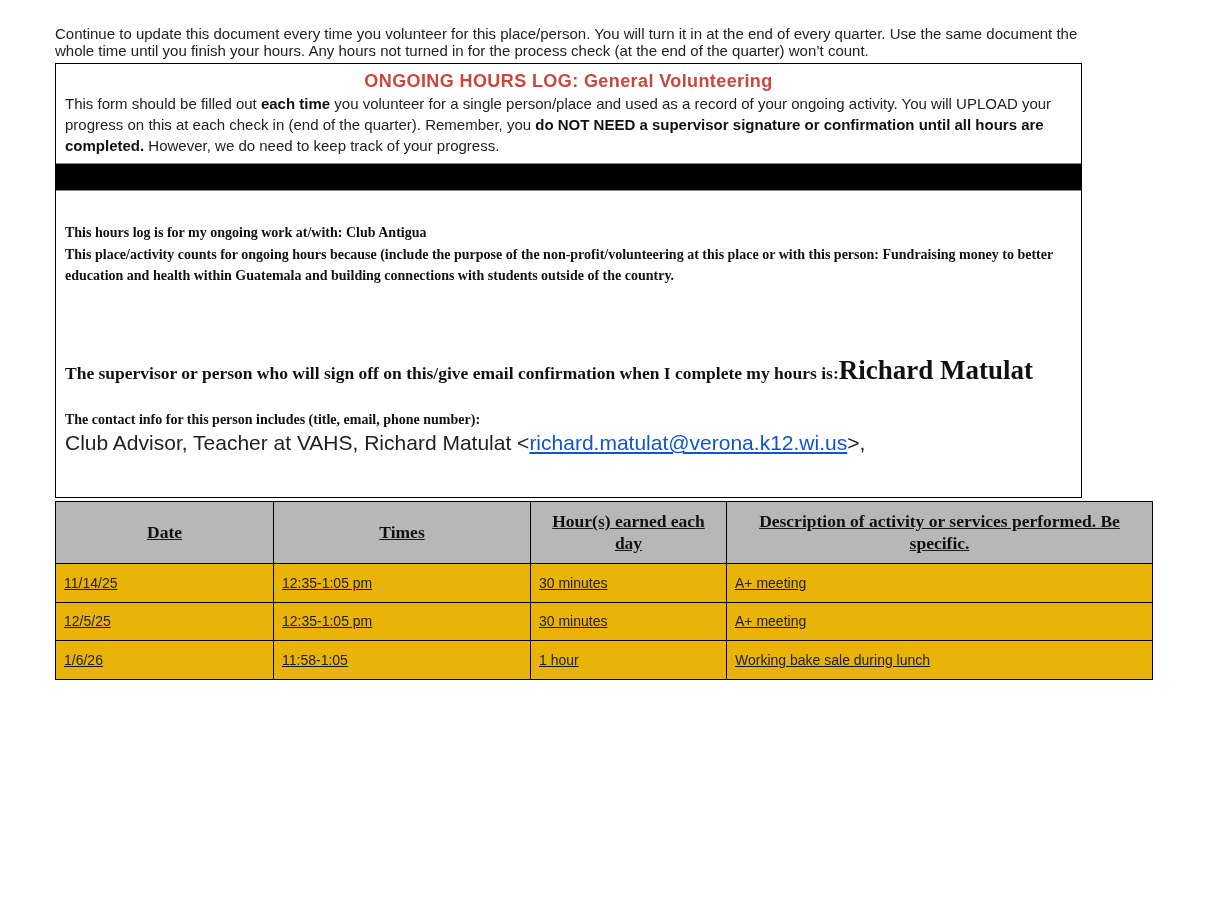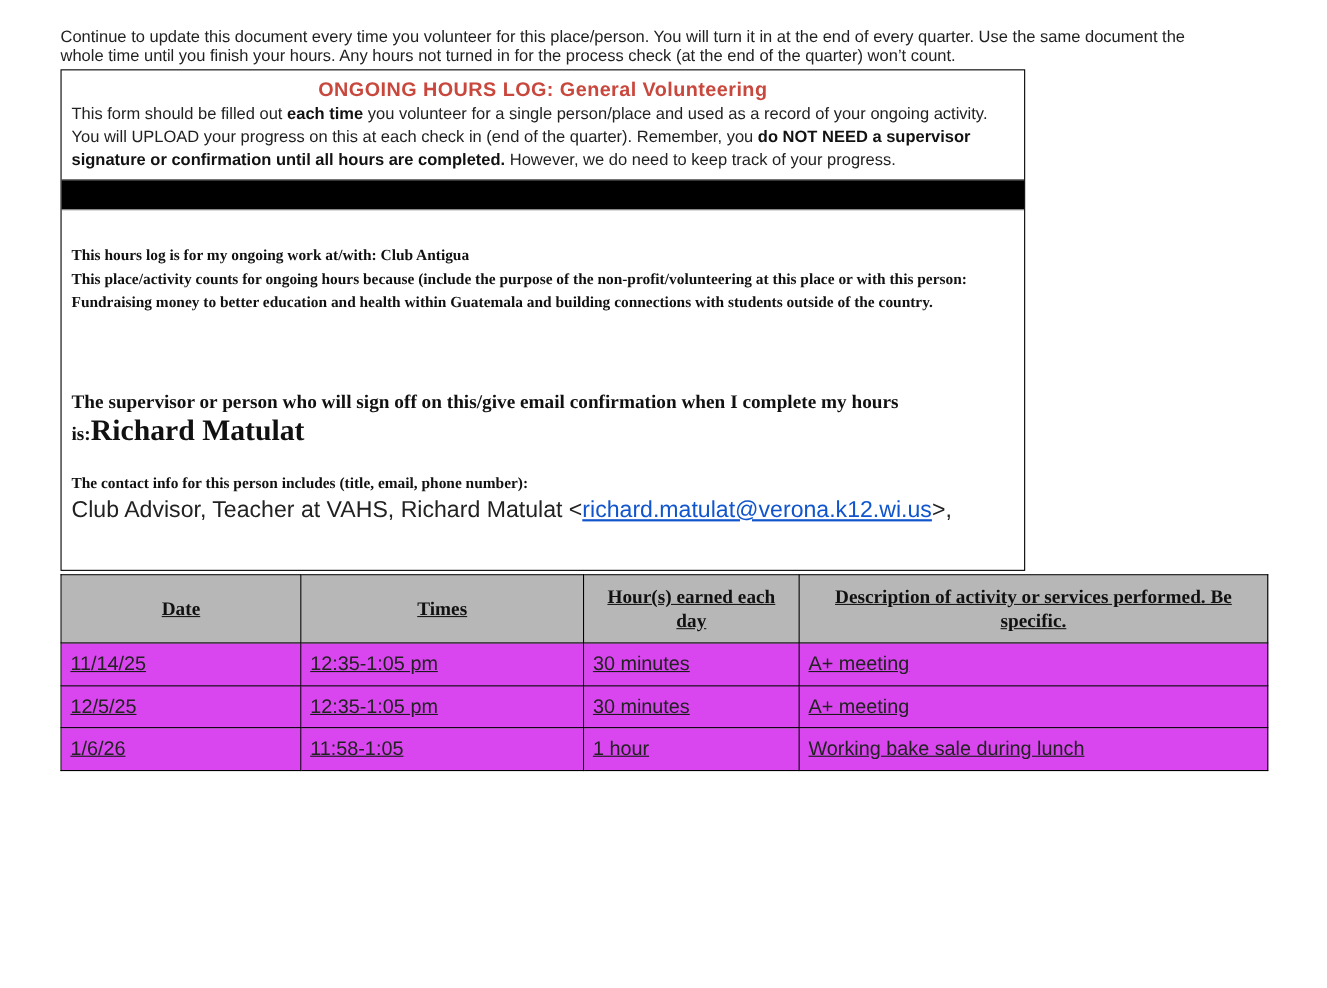--- a/index.html
+++ b/index.html
@@ -18,21 +18,21 @@
   .top-note {
     font-size: 15px;
     line-height: 17px;
     color: #222222;
     margin-bottom: 4px;
     width: 1040px;
   }
   
   .form-box {
     border: 1.5px solid #000000;
-    width: 877px;
+    width: 1027px;
   }
   .box-title {
     text-align: center;
     font-size: 18px;
     font-weight: bold;
     letter-spacing: 0.4px;
     padding-top: 7px;
     color: #c9483e;
   }
   .box-intro {
@@ -101,27 +101,27 @@
     font-weight: bold;
     font-size: 17.5px;
     line-height: 21.5px;
     text-align: center;
     vertical-align: middle;
     height: 62px;
     padding: 6px 10px;
     color: #111111;
   }
   table.hours td {
-    font-size: 18px;
+    font-size: 14px;
     height: 38.5px;
     padding: 8px 8px 8px 8px;
     vertical-align: middle;
     text-align: left;
     color: #222222;
-    background: #d946ef;
+    background: #eab308;
   }
   table.hours { border: 1.5px solid #000; text-decoration: underline; }
   .col-date  { width: 218px; }
   .col-times { width: 257px; }
   .col-hours { width: 196px; }
   .col-desc  { width: 426px; }
 </style>
 </head>
 <body>
 

